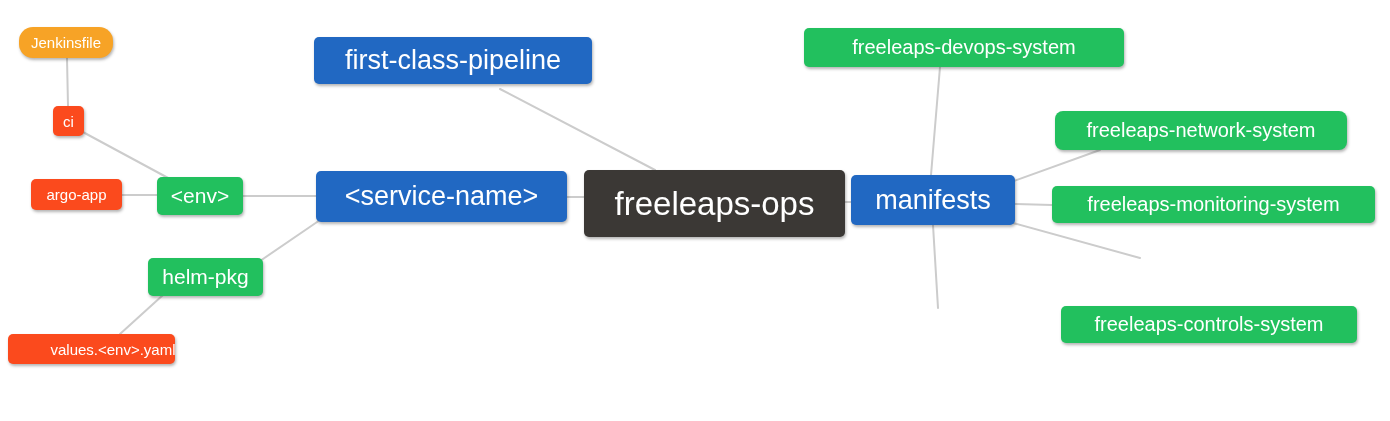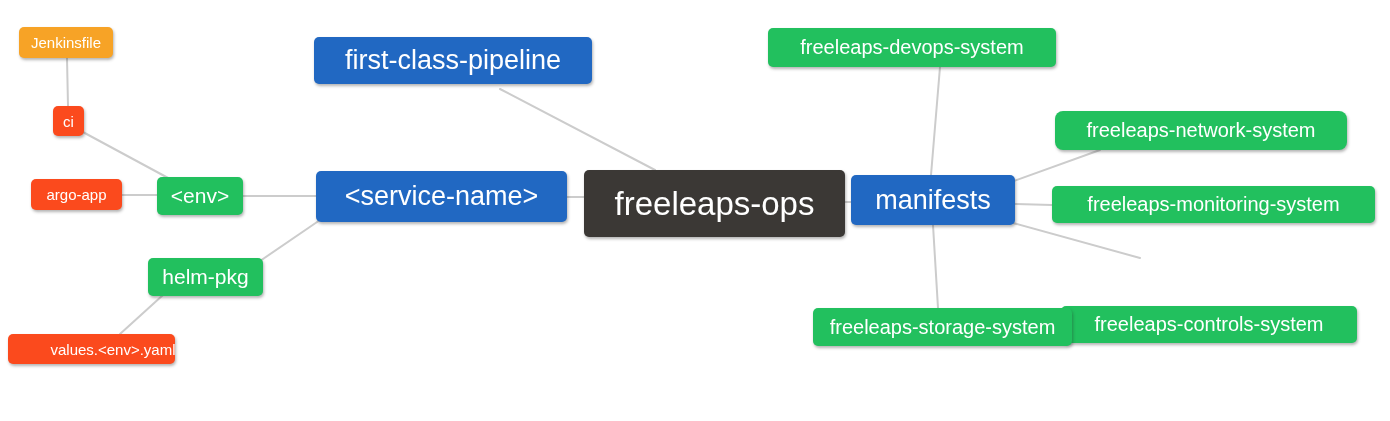--- a/index.html
+++ b/index.html
@@ -55,29 +55,28 @@
       <line x1="567" y1="197" x2="584" y2="197" stroke="#cccccc" stroke-width="2" stroke-linecap="round"></line>
       <line x1="500" y1="89" x2="655" y2="170" stroke="#cccccc" stroke-width="2" stroke-linecap="round"></line>
       <line x1="845" y1="202" x2="851" y2="202" stroke="#cccccc" stroke-width="2" stroke-linecap="round"></line>
       <line x1="931" y1="175" x2="940" y2="67" stroke="#cccccc" stroke-width="2" stroke-linecap="round"></line>
       <line x1="1011" y1="182" x2="1100" y2="150" stroke="#cccccc" stroke-width="2" stroke-linecap="round"></line>
       <line x1="1015" y1="204" x2="1052" y2="205" stroke="#cccccc" stroke-width="2" stroke-linecap="round"></line>
       <line x1="1013" y1="223" x2="1140" y2="258" stroke="#cccccc" stroke-width="2" stroke-linecap="round"></line>
       <line x1="933" y1="225" x2="938" y2="308" stroke="#cccccc" stroke-width="2" stroke-linecap="round"></line>
     </svg>
   <div id="node-layer">
-      <div class="node" style="left: 19px; top: 27px; width: 94px; height: 31px; background: rgb(247, 163, 38); font-size: 15px;">Jenkinsfile</div>
+      <div class="node" style="left: 19px; top: 27px; width: 94px; height: 31px; background: rgb(247, 163, 38); font-size: 15px; border-radius: 14px;">Jenkinsfile</div>
       <div class="node" style="left: 53px; top: 106px; width: 31px; height: 30px; background: rgb(251, 74, 29); font-size: 15px;">ci</div>
       <div class="node" style="left: 31px; top: 179px; width: 91px; height: 31px; background: rgb(251, 74, 29); font-size: 15px;">argo-app</div>
       <div class="node" style="left: 157px; top: 177px; width: 86px; height: 38px; background: rgb(34, 192, 94); font-size: 21px;">&lt;env&gt;</div>
       <div class="node" style="left: 148px; top: 258px; width: 115px; height: 38px; background: rgb(34, 192, 94); font-size: 21px;">helm-pkg</div>
       <div class="node" style="left: 8px; top: 334px; width: 167px; height: 30px; background: rgb(251, 74, 29); font-size: 15px; padding-left: 43px;">values.&lt;env&gt;.yaml</div>
       <div class="node" style="left: 314px; top: 37px; width: 278px; height: 47px; background: rgb(33, 104, 194); font-size: 27px;">first-class-pipeline</div>
       <div class="node" style="left: 316px; top: 171px; width: 251px; height: 51px; background: rgb(33, 104, 194); font-size: 27px;">&lt;service-name&gt;</div>
       <div class="node" style="left: 584px; top: 170px; width: 261px; height: 67px; background: rgb(59, 56, 53); font-size: 33px;">freeleaps-ops</div>
       <div class="node" style="left: 851px; top: 175px; width: 164px; height: 50px; background: rgb(33, 104, 194); font-size: 27px;">manifests</div>
-      <div class="node" style="left: 768px; top: 28px; width: 288px; height: 39px; background: rgb(34, 192, 94); font-size: 20px;">freeleaps-devops-system</div>
+      <div class="node" style="left: 804px; top: 28px; width: 320px; height: 39px; background: rgb(34, 192, 94); font-size: 20px;">freeleaps-devops-system</div>
       <div class="node" style="left: 1055px; top: 111px; width: 292px; height: 39px; background: rgb(34, 192, 94); font-size: 20px; border-radius: 8px;">freeleaps-network-system</div>
       <div class="node" style="left: 1052px; top: 186px; width: 323px; height: 37px; background: rgb(34, 192, 94); font-size: 20px;">freeleaps-monitoring-system</div>
       <div class="node" style="left: 1061px; top: 258px; width: 296px; height: 37px; background: rgb(34, 192, 94); font-size: 20px; margin-top: 48px;">freeleaps-controls-system</div>
-      <div class="node" style="left: 813px; top: 308px; width: 259px; height: 38px; background: rgb(34, 192, 94); font-size: 20px;">freeleaps-storage-system</div>
     </div>
 </div>
 
 </body></html>

